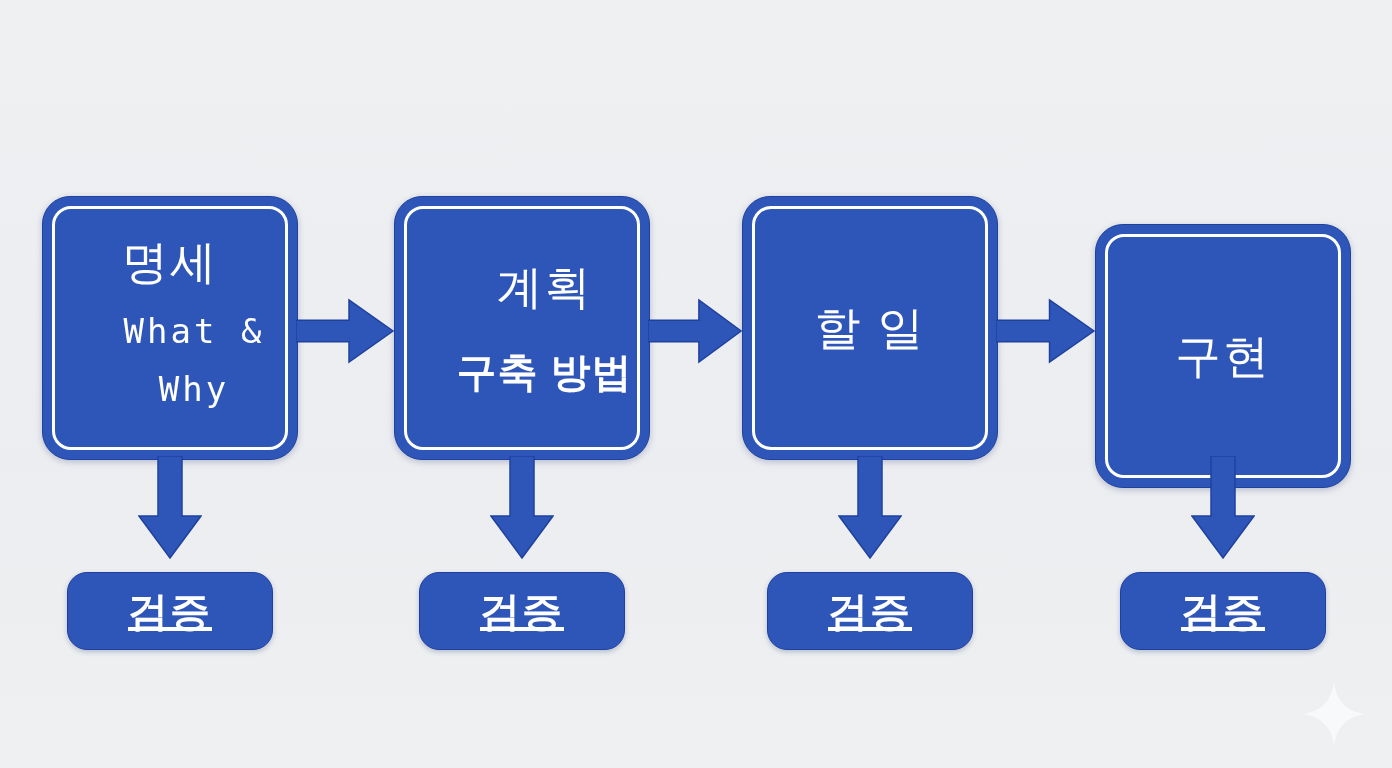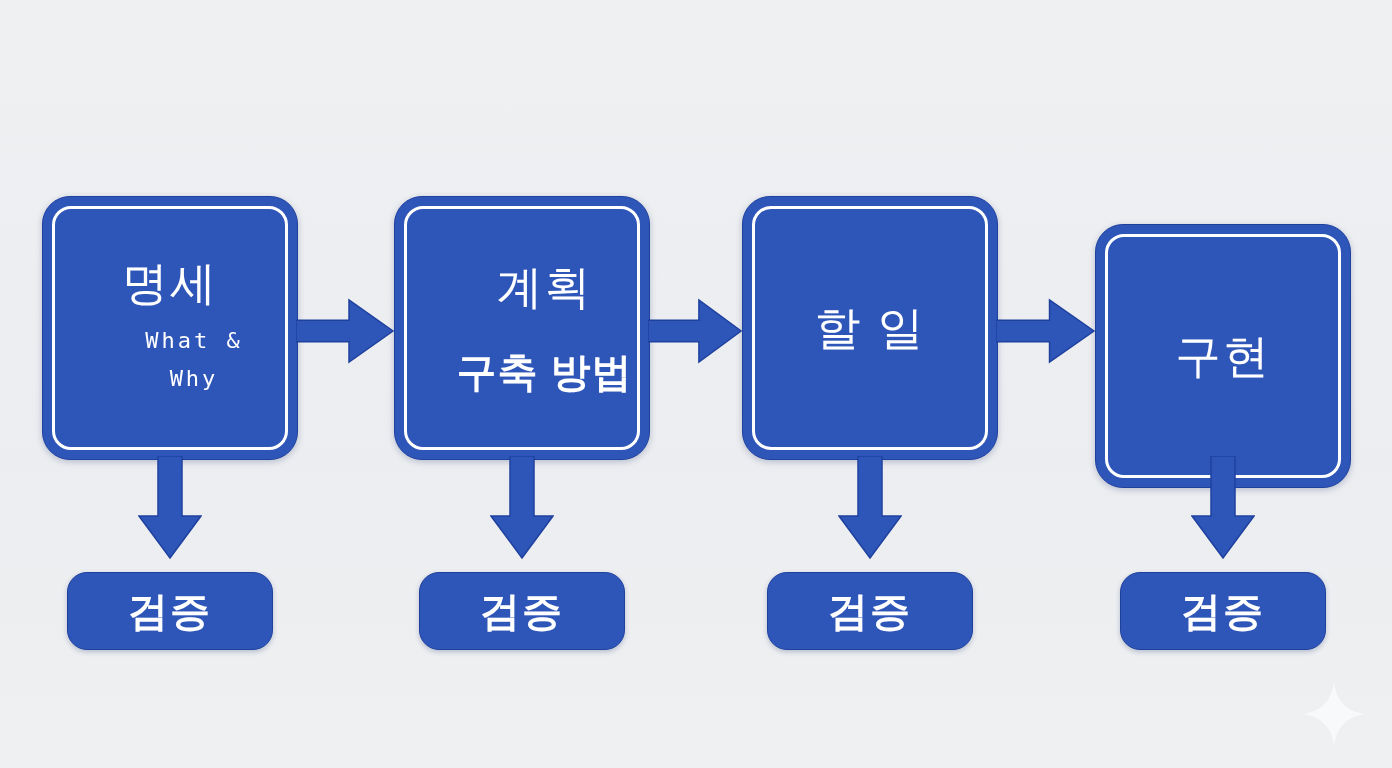--- a/index.html
+++ b/index.html
@@ -57,21 +57,21 @@
     margin-top: 38px;
     font-size: 40px;
     font-weight: 700;
     line-height: 1.1;
     letter-spacing: 1px;
     z-index: 1;
   }
   .box-4 .stage-subtitle { font-size: 37px; margin-top: 40px; }
   .mono-line {
     font-family: "DejaVu Sans Mono", monospace;
-    font-size: 22px;
+    font-size: 34px;
     font-weight: 500;
     line-height: 1.72;
     letter-spacing: 3px;
     z-index: 1;
     margin-left: 48px;
   }
   .box-1 .stage-title { margin-bottom: 14px; }
 
   .h-arrow {
     position: absolute;
@@ -103,20 +103,21 @@
     border-radius: 20px;
     box-shadow: 0 2px 5px rgba(40, 60, 120, 0.28);
     display: flex;
     align-items: center;
     justify-content: center;
     color: #ffffff;
     font-size: 40px;
     font-weight: bold;
     letter-spacing: 2px;
     box-sizing: border-box;
+    text-decoration: underline;
   }
   .verify-1 { left: 67px; }
   .verify-2 { left: 419px; }
   .verify-3 { left: 767px; }
   .verify-4 { left: 1120px; }
 
   .sparkle {
     position: absolute;
     left: 1303px;
     top: 683px;

